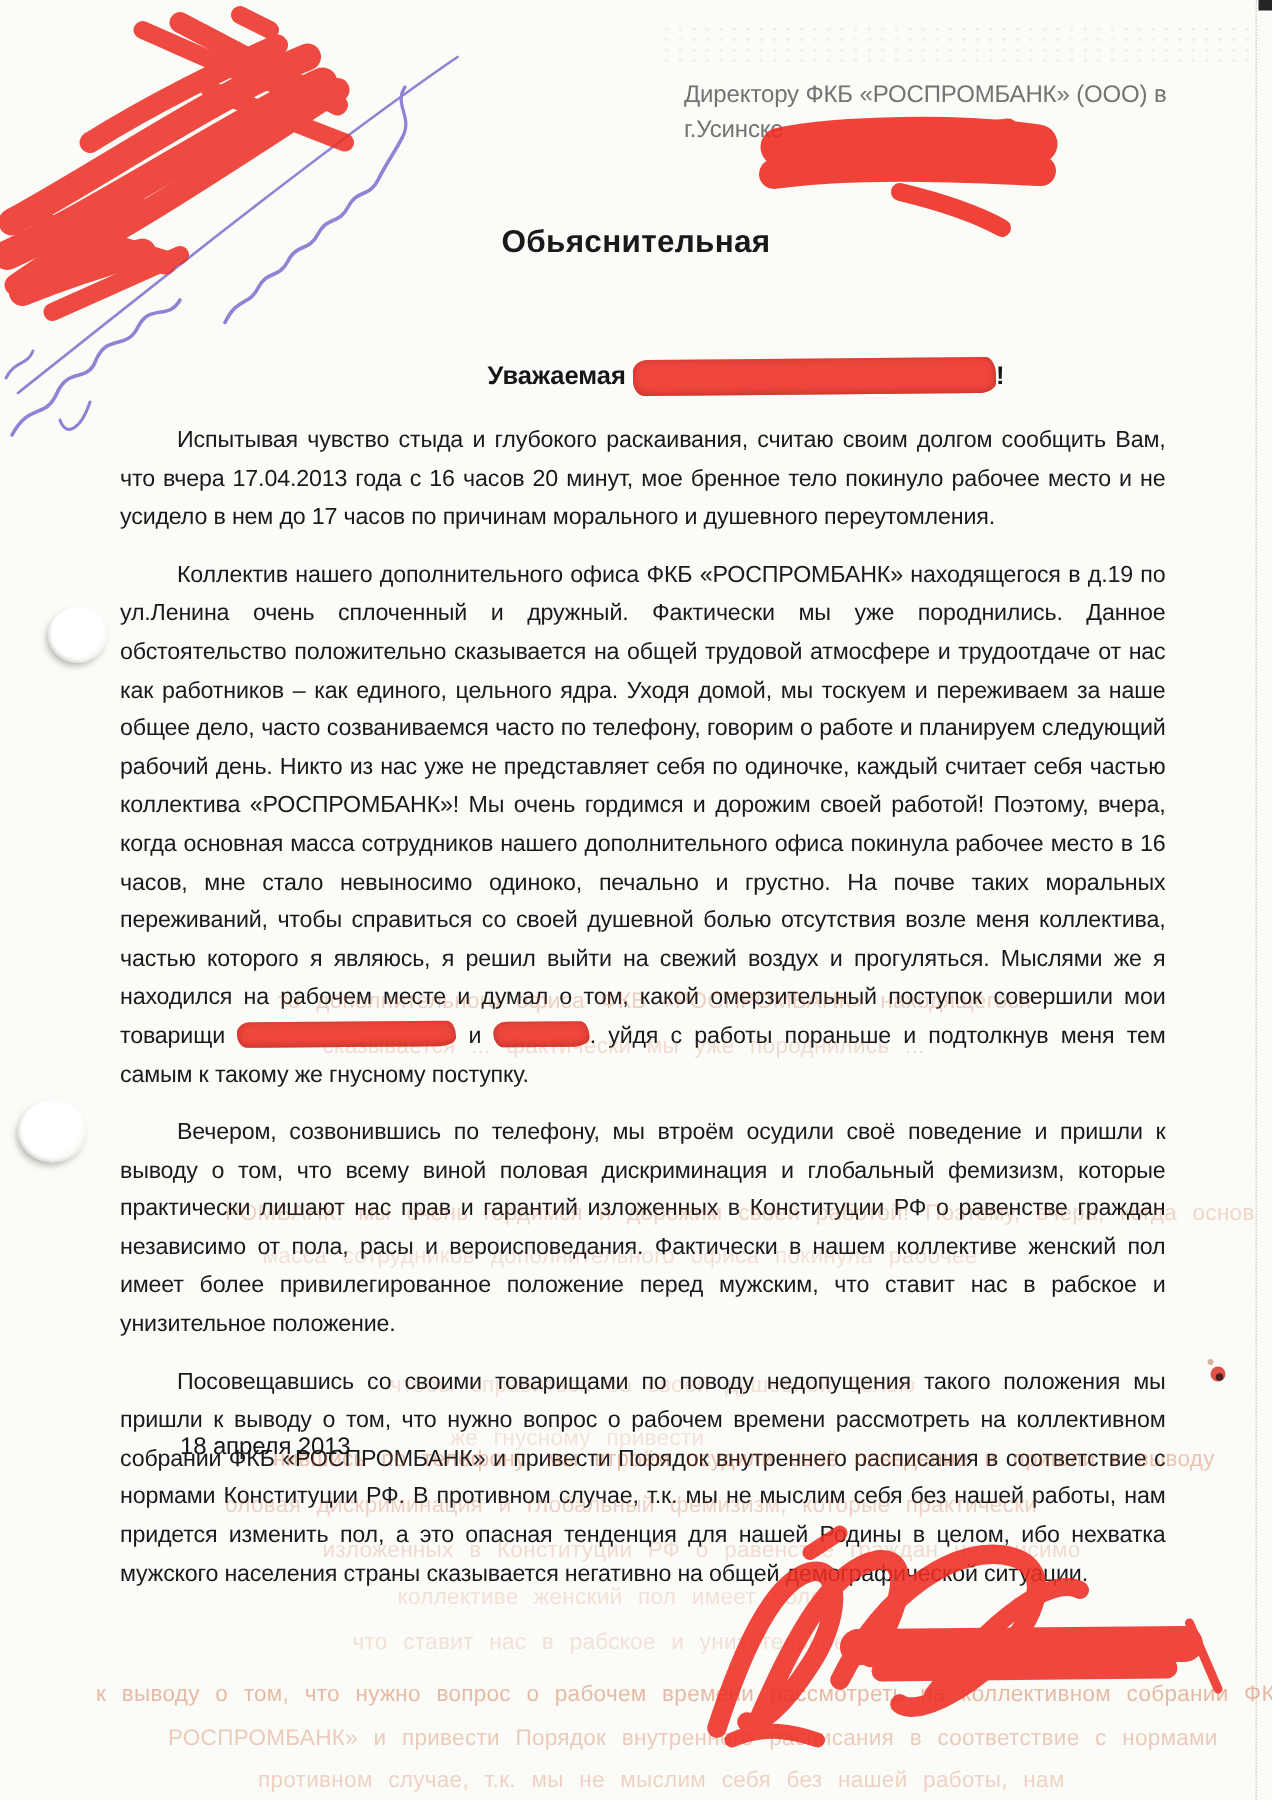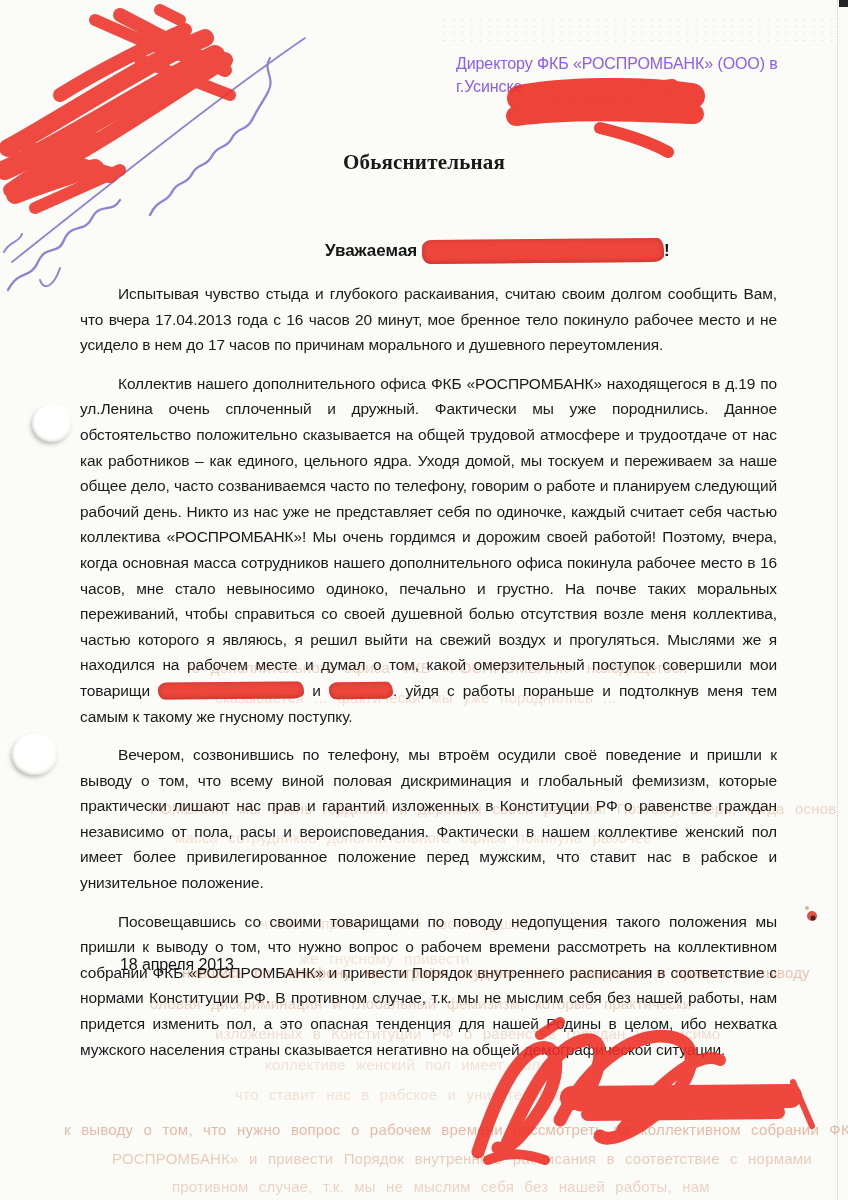--- a/index.html
+++ b/index.html
@@ -18,25 +18,25 @@
   }
   .right-edge{
     position:absolute;right:9px;top:0;height:1200px;width:1px;
     border-left:1px dotted rgba(120,120,120,.35);
   }
   .corner-mark{
     position:absolute;right:0;top:0;width:9px;height:7px;background:#222426;
   }
   .header{
     position:absolute;left:456px;top:52px;width:340px;
-    font-size:16px;line-height:23px;color:#8b5cf6;letter-spacing:-.1px;
+    font-size:16px;line-height:23px;color:#737373;letter-spacing:-.1px;
   }
   .title{
     position:absolute;left:0;right:0;top:150px;text-align:center;
-    font-size:21px;font-weight:700;letter-spacing:.2px;color:#18191b;font-family:Liberation Serif, serif;
+    font-size:21px;font-weight:700;letter-spacing:.2px;color:#18191b;
   }
   .greeting{
     position:absolute;left:325px;top:239px;font-size:17px;font-weight:700;color:#151618;
     white-space:nowrap;
   }
   .inline-redaction{
     display:inline-block;height:20px;background:#ee2e24;opacity:.88;
     border-radius:10px 7px 12px 8px / 8px 12px 7px 10px;
     vertical-align:-5px;transform:rotate(-.5deg);
     box-shadow:inset 0 0 6px rgba(160,15,8,.55), inset 0 -2px 3px rgba(200,30,20,.5);

